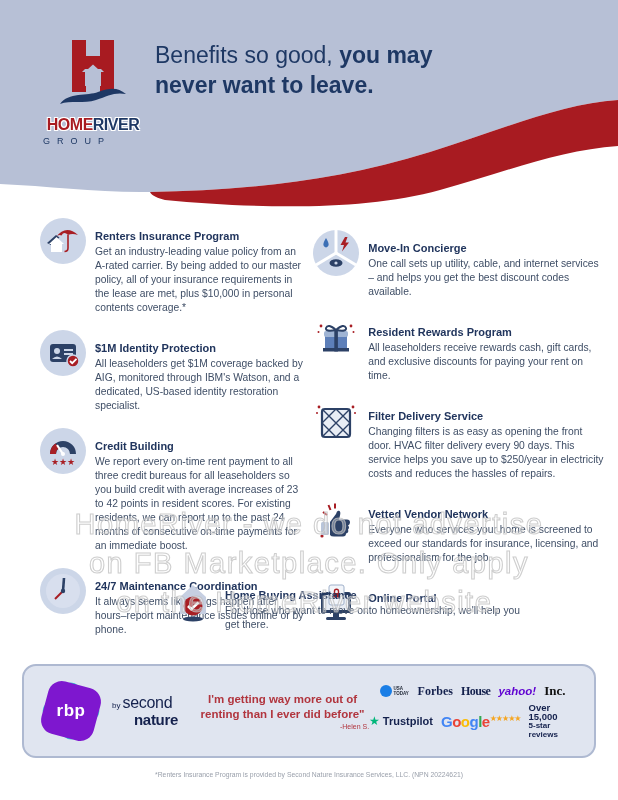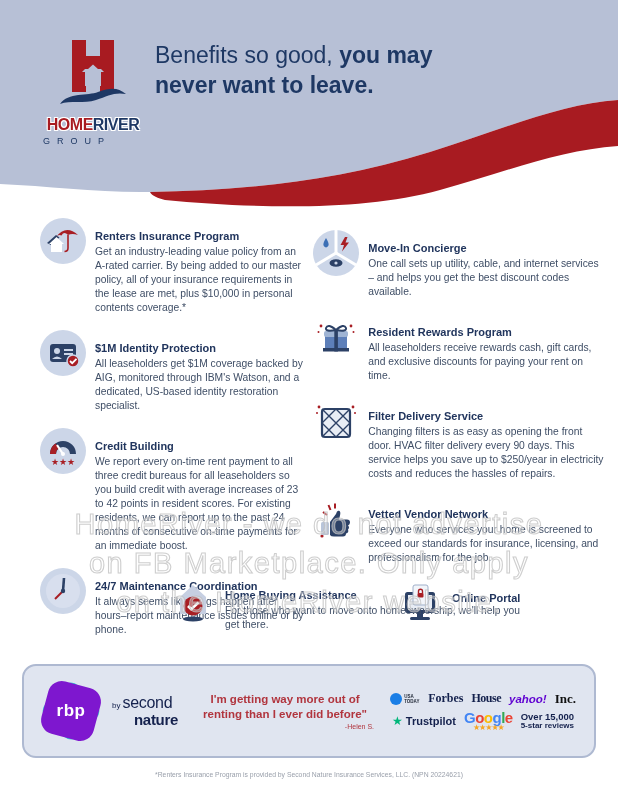--- a/index.html
+++ b/index.html
@@ -18,21 +18,21 @@
   .logo .word-river { color:#1e3864; }
   .logo .group { font-size:9px; letter-spacing:7px; color:#1e3864; font-weight:normal; margin-top:2px; padding-left:5px;}
   .headline { position:absolute; left:155px; top:40px; font-size:23px; line-height:30px;
               color:#1e3864; }
   .headline b { font-weight:800; }
 
   
   .main { position:relative; width:618px; height:452px; padding:8px 14px 0 40px; display:flex; }
   .col { display:flex; flex-direction:column; }
   .col-left  { width:272px; margin-right:6px; }
-  .col-right { width:296px; padding-top:12px;align-items:center; }
+  .col-right { width:296px; padding-top:12px; }
   .item { display:flex; align-items:flex-start; margin-bottom:15px; }
   .item .ic { flex:0 0 46px; width:46px; height:46px; margin-right:9px; }
   .item-title { font-size:11px; font-weight:bold; color:#21355d; margin-bottom:3px; margin-top:12px;}
   .item-body  { font-size:10.3px; line-height:14px; color:#3f4e66; }
   .item-link  { display:block; font-size:10.3px; line-height:13.6px; color:#4f93d4;
                 text-decoration:none; word-break:break-all; cursor:pointer; }
   .center-item { position:absolute; left:170px; top:367px; width:360px; display:flex; }
 
   
   .watermark { position:absolute; left:0; top:505px; width:618px; text-align:center;
@@ -61,21 +61,21 @@
   .usat { display:flex; align-items:center; gap:2px; }
   .usat-dot { width:12px; height:12px; border-radius:50%; background:#1a7ee6; }
   .usat-txt { font-size:4.5px; font-weight:bold; color:#1c2433; line-height:5px; width:16px; }
   .lg-forbes { font-family:"Liberation Serif", serif; font-weight:bold; font-size:12px; color:#14214d; }
   .lg-house  { font-family:"Liberation Serif", serif; font-weight:bold; font-size:12px; color:#14214d; letter-spacing:-0.5px; }
   .lg-yahoo  { font-size:11.5px; font-weight:800; font-style:italic; color:#5f01d1; }
   .lg-inc    { font-family:"Liberation Serif", serif; font-weight:900; font-size:13px; color:#111; }
   .tp { display:flex; align-items:center; gap:3px; }
   .tp-star { color:#00b67a; font-size:12px; }
   .tp-name { font-size:11px; font-weight:bold; color:#14214d; }
-  .goog { display:flex; flex-direction:column; align-items:center; line-height:13px; }
+  .goog { display:flex; flex-direction:row; line-height:13px; }
   .goog-word { font-size:15px; font-weight:bold; letter-spacing:-0.5px; }
   .g1,.g4{color:#4285F4;} .g2,.g6{color:#EA4335;} .g3{color:#FBBC05;} .g5{color:#34A853;}
   .goog-stars { font-size:8px; color:#f5a623; letter-spacing:-1px; line-height:8px; }
   .reviews { color:#14214d; font-weight:bold; line-height:9px; }
   .reviews .r1 { font-size:9.5px; } .reviews .r2 { font-size:8px; }
 
   .footer { margin-top:13px; text-align:center; font-size:6.8px; color:#9aa0ab; }
 
   .icyan { fill:#ccd6e8; } .inavy { fill:#2c4166; } .ired { fill:#a81e24; }
 </style>

